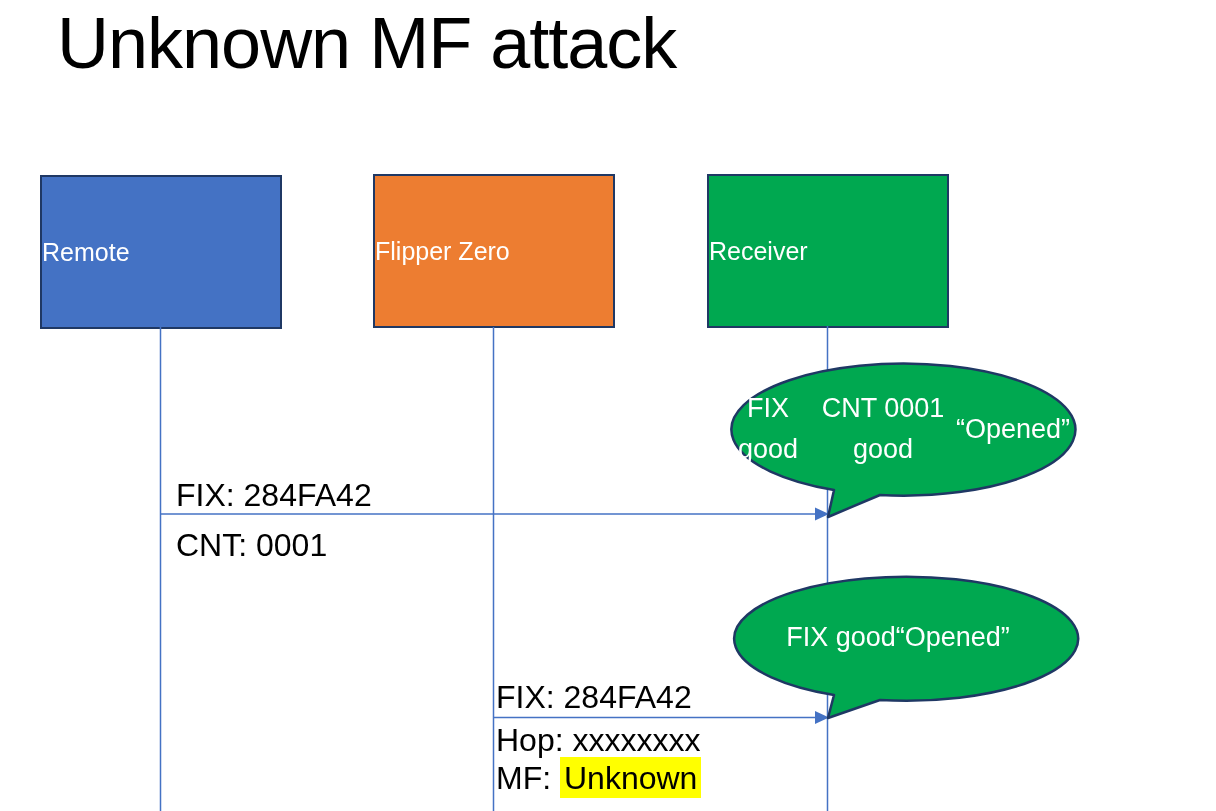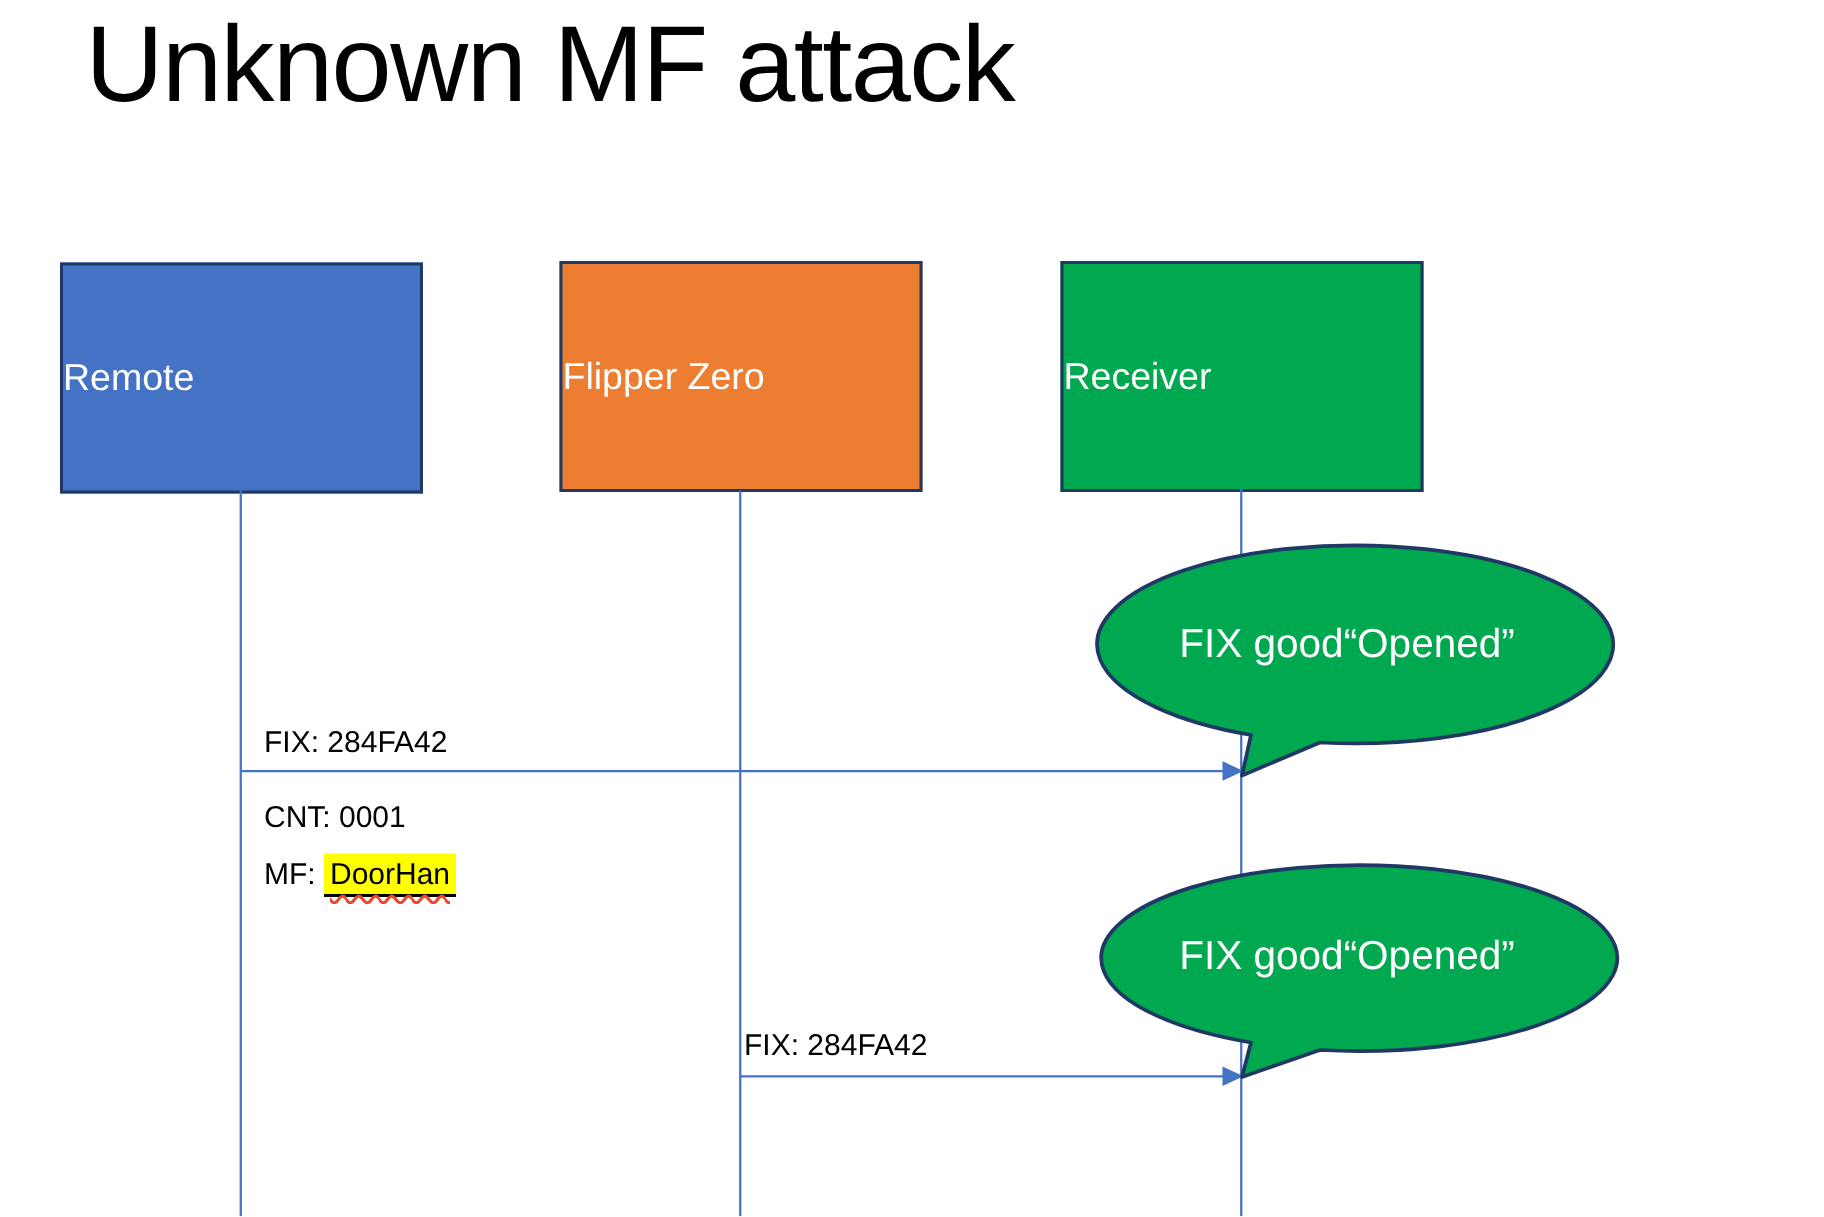--- a/index.html
+++ b/index.html
@@ -21,21 +21,21 @@
   .actor--remote{left:40px;top:175px;background:var(--c-remote,#4472C4);}
   .actor--flipper{left:373px;top:174px;background:var(--c-flipper,#ED7D31);}
   .actor--receiver{left:707px;top:174px;background:var(--c-receiver,#00A850);}
 
   .layer{position:absolute;left:0;top:0;}
   .lf{stroke:var(--c-line,#4472C4);stroke-width:1.5;}
   .arrow-line{stroke:var(--c-line,#4472C4);stroke-width:1.5;}
   .arrow-head{fill:var(--c-line,#4472C4);}
   .bubble{fill:var(--c-bubble,#00A850);stroke:var(--c-border,#1F3864);stroke-width:2.5;stroke-linejoin:round;}
 
-  .msg{position:absolute;font-size:20px;color:var(--c-text,#000);line-height:37px;white-space:nowrap;}
+  .msg{position:absolute;font-size:32px;color:var(--c-text,#000);line-height:37px;white-space:nowrap;}
   .msg--m1a{left:176px;top:477px;}
   .msg--m1b{left:176px;top:526px;}
   .msg--m2a{left:496px;top:679px;}
   .msg--m2b{left:496px;top:721px;}
   .row{line-height:38px;}
 
   .hl{background:var(--c-highlight,#FFFF00);padding:3px 4px 2px;}
   .mark{border-bottom:2px solid #000;}
   .squig{
     text-decoration-line:underline;
@@ -84,29 +84,33 @@
 
     <path class="bubble" d="M 828 517 L 834 490 A 172 66 0 1 1 880 495 Z"></path>
     <path class="bubble" d="M 828 718 L 834 695 A 172 62 0 1 1 880 700 Z"></path>
   </svg>
 
   <div class="msg msg--m1a">
     <span>FIX: 284FA42</span>
   </div>
   <div class="msg msg--m1b">
     <div class="row">CNT: 0001</div>
-    <div class="row"><span>MF: </span><span class="hl mark squig">DoorHan</span></div>
   </div>
 
   <div class="msg msg--m2a">
     <span>FIX: 284FA42</span>
   </div>
+  <div class="msg msg--m2b">
+    <div class="row"><span>Hop: </span><span class="mark squig">xxxxxxxx</span></div>
+    <div class="row"><span>MF: </span><span class="hl">Unknown</span></div>
+  </div>
 
   <div class="callout-text callout-text--c1">
     <div>FIX good</div>
+    <div>CNT 0001 good</div>
     <div>“Opened”</div>
   </div>
 
   <div class="callout-text callout-text--c2">
     <div>FIX good</div>
     <div>“Opened”</div>
   </div>
 
 </div>
 

